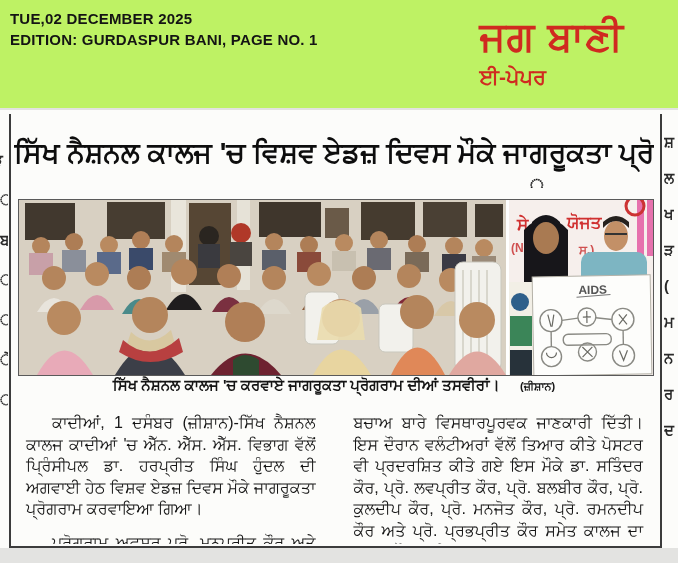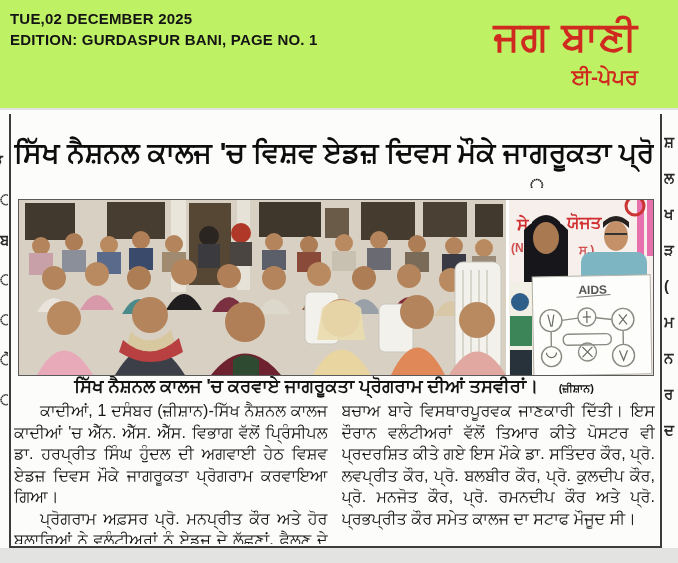--- a/index.html
+++ b/index.html
@@ -4,21 +4,21 @@
 <style>
   html,body{margin:0;padding:0;}
   body{width:678px;height:563px;overflow:hidden;background:#ffffff;
        font-family:"Liberation Sans",sans-serif;-webkit-font-smoothing:antialiased;}
   .page{position:relative;width:678px;height:563px;background:#ffffff;}
 
   
   .hdr{position:absolute;left:0;top:0;width:678px;height:108px;background:#bef264;}
   .hdr-meta{position:absolute;left:10px;top:8px;color:#141414;font-weight:bold;
             font-size:15px;line-height:1.4;letter-spacing:.2px;}
-  .logo{position:absolute;right:40px;top:14px;text-align:right;color:#d02a20;}
+  .logo{position:absolute;right:54px;top:14px;color:#d02a20;}
   .logo-title{font-size:40px;font-weight:bold;line-height:1.1;letter-spacing:1px;}
   .logo-sub{font-size:21px;font-weight:bold;margin-top:7px;}
 
   
   .clip{position:absolute;left:0;top:108px;width:678px;height:440px;background:#fcfcfa;
         border-top:2px solid #e2e2e0;}
   .rule-left{position:absolute;left:9px;top:4px;width:2px;height:434px;background:#3c3c3c;}
   .rule-right{position:absolute;left:660px;top:4px;width:2px;height:434px;background:#3c3c3c;}
   .rule-bottom{position:absolute;left:9px;top:436px;width:653px;height:2px;background:#3c3c3c;}
   .strip{position:absolute;overflow:hidden;color:#2a2a2a;font-weight:bold;
@@ -32,28 +32,28 @@
   .headline{position:absolute;left:14px;top:16px;width:640px;height:56px;
             font-size:28px;font-weight:bold;color:#0d0d0d;text-align:center;
             line-height:54px;white-space:nowrap;overflow:hidden;}
 
   .photo{position:absolute;left:18px;top:89px;width:634px;height:175px;
          border:1px solid #5a5a5a;background:#cfc5b4;overflow:hidden;}
   .photo svg{display:block;width:634px;height:175px;}
 
   .caption{position:absolute;left:14px;top:266px;width:640px;height:22px;
            text-align:center;white-space:nowrap;overflow:hidden;color:#141414;}
-  .caption-main{font-size:18px;font-weight:bold;}
+  .caption-main{font-size:15px;font-weight:bold;}
   .caption-credit{font-size:11px;font-weight:bold;margin-left:16px;}
 
   .body-cols{position:absolute;left:14px;top:290px;width:641px;height:144px;
              display:flex;gap:14px;}
   .col{flex:1;font-size:16px;line-height:21.5px;color:#161616;text-align:justify;
        overflow:hidden;}
-  .col p{margin:0;}
+  .col p{margin:12px;}
   .col p.indent{text-indent:26px;}
 
   .bottom-band{position:absolute;left:0;top:548px;width:678px;height:15px;background:#e3e3e1;}
 </style>
 </head>
 <body>
 
 <div class="page">
 
   <div class="hdr">

